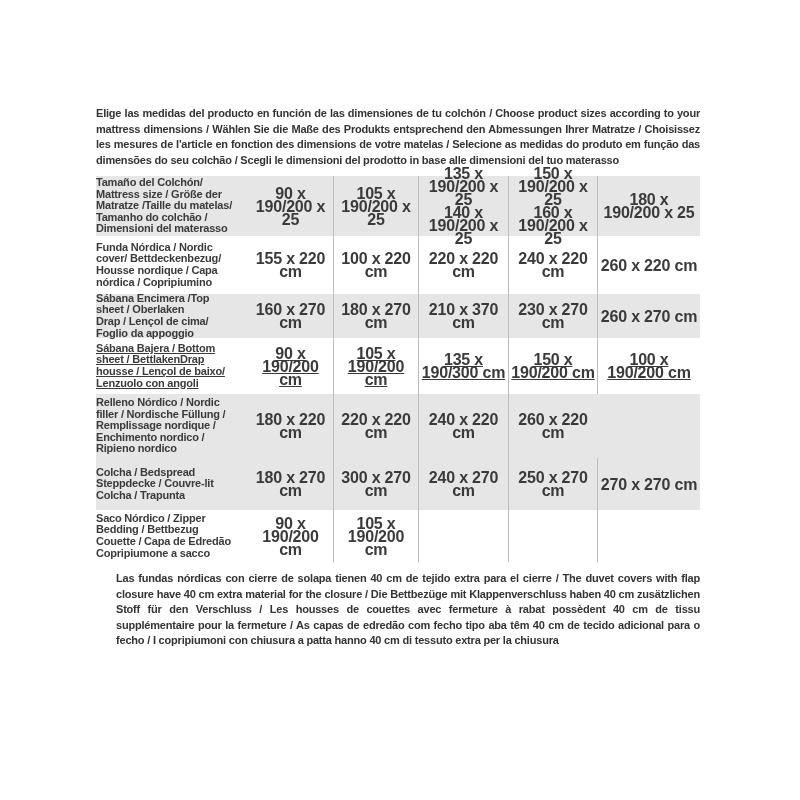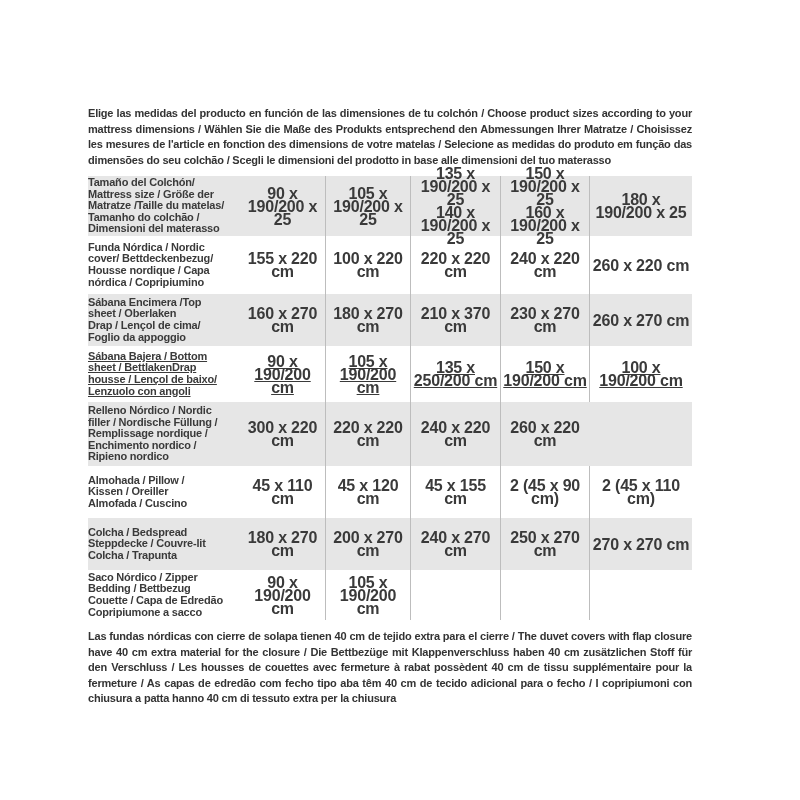--- a/index.html
+++ b/index.html
@@ -10,21 +10,21 @@
   *{box-sizing:border-box;margin:0;padding:0;}
   html,body{width:800px;height:800px;background:#ffffff;overflow:hidden;}
   body{
     font-family:"Liberation Sans","DejaVu Sans",sans-serif;
     color:var(--text);
     font-weight:bold;
     letter-spacing:-0.2px;
   }
   .content{
     position:absolute;
-    left:88px;
+    left:96px;
     top:106px;
     width:604px;
   }
   .intro, .footer-note{
     font-size:11px;
     line-height:15.5px;
     text-align:justify;
     color:#333333;
   }
   .size-table{
@@ -32,21 +32,21 @@
     width:604px;
   }
   .trow{
     display:flex;
     width:604px;
   }
   .trow.shaded{background:var(--shaded);}
   
   .trow:nth-child(1){height:60px;}
   .trow:nth-child(2){height:58px;}
-  .trow:nth-child(3){height:52px;}
+  .trow:nth-child(3){height:44px;}
   .trow:nth-child(4){height:56px;text-decoration:underline;}
   .trow:nth-child(5){height:64px;}
   .trow:nth-child(6){height:52px;}
   .trow:nth-child(7){height:52px;}
   .trow:nth-child(8){height:50px;}
   .cell{
     display:flex;
     align-items:center;
     white-space:pre-line;
   }
@@ -67,20 +67,21 @@
     text-align:center;
     font-size:16px;
     line-height:13px;
     padding:0 2px;
   }
   .cell.v + .cell.v{
     border-left:1px solid var(--border);
   }
   .footer-note{
     margin-top:9px;
+    margin-left:20px;
   }
 </style>
 </head>
 <body>
 
 <div class="content">
   <p class="intro">Elige las medidas del producto en función de las dimensiones de tu colchón / Choose product sizes according to your mattress dimensions / Wählen Sie die Maße des Produkts entsprechend den Abmessungen Ihrer Matratze / Choisissez les mesures de l'article en fonction des dimensions de votre matelas / Selecione as medidas do produto em função das dimensões do seu colchão / Scegli le dimensioni del prodotto in base alle dimensioni del tuo materasso</p>
 
   <div class="size-table">
       <div class="trow shaded">
@@ -119,51 +120,41 @@
         <div class="cell v">230 x 270 cm</div>
         <div class="cell v">260 x 270 cm</div>
       </div>
       <div class="trow">
         <div class="cell label">Sábana Bajera / Bottom
 sheet / BettlakenDrap
 housse / Lençol de baixo/
 Lenzuolo con angoli</div>
         <div class="cell v">90 x 190/200 cm</div>
         <div class="cell v">105 x 190/200 cm</div>
-        <div class="cell v">135 x 250/200 cm</div>
+        <div class="cell v">135 x 190/300 cm</div>
         <div class="cell v">150 x 190/200 cm</div>
         <div class="cell v">100 x 190/200 cm</div>
       </div>
       <div class="trow shaded">
         <div class="cell label">Relleno Nórdico / Nordic
 filler / Nordische Füllung /
 Remplissage nordique /
 Enchimento nordico /
 Ripieno nordico</div>
-        <div class="cell v">300 x 220 cm</div>
+        <div class="cell v">180 x 220 cm</div>
         <div class="cell v">220 x 220 cm</div>
         <div class="cell v">240 x 220 cm</div>
         <div class="cell v">260 x 220 cm</div>
-      </div>
-      <div class="trow">
-        <div class="cell label">Almohada  / Pillow /
-Kissen / Oreiller
-Almofada / Cuscino</div>
-        <div class="cell v">45 x 110 cm</div>
-        <div class="cell v">45 x 120 cm</div>
-        <div class="cell v">45 x 155 cm</div>
-        <div class="cell v">2 (45 x 90 cm)</div>
-        <div class="cell v">2 (45 x 110 cm)</div>
       </div>
       <div class="trow shaded">
         <div class="cell label">Colcha / Bedspread
 Steppdecke / Couvre-lit
 Colcha / Trapunta</div>
         <div class="cell v">180 x 270 cm</div>
-        <div class="cell v">200 x 270 cm</div>
+        <div class="cell v">300 x 270 cm</div>
         <div class="cell v">240 x 270 cm</div>
         <div class="cell v">250 x 270 cm</div>
         <div class="cell v">270 x 270 cm</div>
       </div>
       <div class="trow">
         <div class="cell label">Saco Nórdico / Zipper
 Bedding / Bettbezug
 Couette  / Capa de Edredão
 Copripiumone a sacco</div>
         <div class="cell v">90 x 190/200 cm</div>

